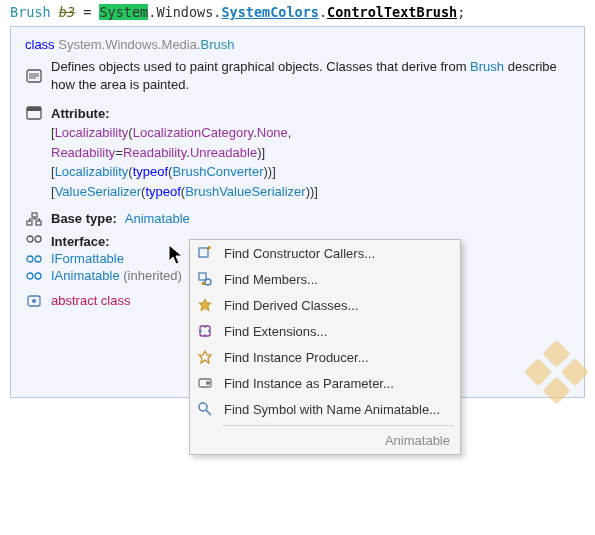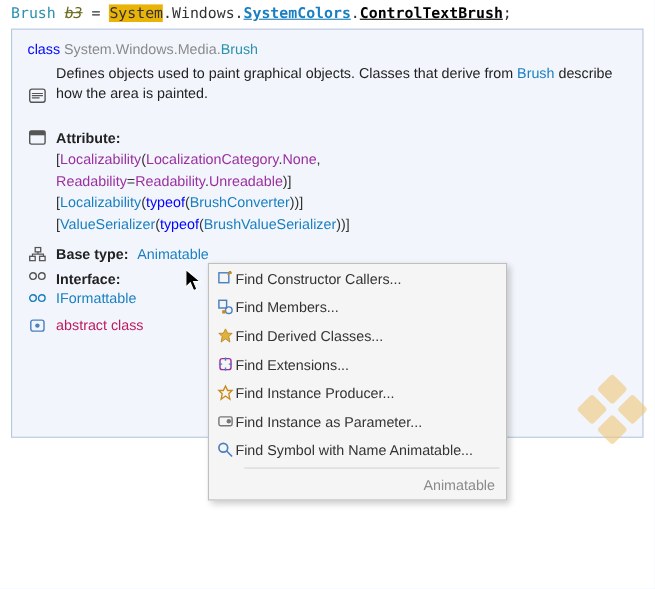--- a/index.html
+++ b/index.html
@@ -16,38 +16,38 @@
   }
   .code-line {
     padding: 4px 10px 2px 10px;
     font-family: Consolas, monospace;
     font-size: 13.5px;
     white-space: nowrap;
   }
   .c-type { color: #2b91af; }
   .c-var { color: #6b6b1f; font-style: italic; text-decoration: line-through; }
   .c-op { color: #333; }
-  .c-hl { background: #eab308; }
+  .c-hl { background: #22c55e; }
   .c-link { color: #1a7fc0; font-weight: 700; text-decoration: underline; }
   .c-link2 { color: #000; font-weight: 700; text-decoration: underline; text-align: center; }
 
   .tooltip {
     position: absolute;
     left: 10px; top: 26px;
     width: 575px;
     height: 372px;
     background: #f2f6fc;
     border: 1px solid #b7c7de;
     padding: 10px 14px 10px 14px;
   }
   .tt-header { margin-bottom: 6px; }
   .tt-kw { color: #0000ff; }
   .tt-ns { color: #8a8a8a; }
   .tt-cls { color: #2b91af; }
-  .tt-desc { display: flex; align-items: flex-end; gap: 8px; margin: 4px 0 24px 0; line-height: 1.4; color: #222; }
+  .tt-desc { display: flex; align-items: center; gap: 8px; margin: 4px 0 12px 0; line-height: 1.4; color: #222; }
   .tt-desc .txt span.link { color: #1a7fc0; }
   .icon-col { width: 18px; flex: 0 0 18px; display:flex; justify-content:center; }
   .section { display: flex; align-items: flex-start; gap: 8px; margin: 8px 0 2px 0; }
   .section-title { font-weight: 700; color: #222; }
   .attrs { margin-left: 26px; line-height: 1.5; }
   .attr-br { color: #333; }
   .attr-type { color: #9b2fa0; }
   .attr-kw { color: #0000ff; }
   .attr-type2 { color: #1a7fc0; }
   .base-line { display:flex; align-items:center; gap:8px; margin: 10px 0 4px 0; }
@@ -81,20 +81,21 @@
     background: #f5f5f5;
     border: 1px solid #bfbfbf;
     box-shadow: 3px 3px 6px rgba(0,0,0,0.2);
     z-index: 20;
     font-size: 13px;
   }
   .ctx-item {
     display: flex; align-items: center;
     height: 26px;
     padding: 0 10px 0 6px;
+    gap: 10px;
   }
   .ctx-item .ic { width: 18px; height: 18px; display:flex; align-items:center; justify-content:center; }
   .ctx-sep {
     height: 1px;
     margin: 3px 6px 3px 32px;
     background: #d5d5d5;
   }
   .ctx-caption {
     text-align: right;
     padding: 4px 10px 6px 0;
@@ -184,20 +185,31 @@
   <div class="if-list">
     <div class="if-row">
       <div class="icon-col">
         <svg width="16" height="10" viewBox="0 0 16 10">
             <circle cx="4" cy="5" r="3" fill="none" stroke="#1a7fc0" stroke-width="1.3"></circle>
             <circle cx="12" cy="5" r="3" fill="none" stroke="#1a7fc0" stroke-width="1.3"></circle>
           </svg>
       </div>
       <span class="if-link">IFormattable</span>
     </div>
+    <div class="if-row">
+      <div class="icon-col">
+        <svg width="16" height="10" viewBox="0 0 16 10">
+            <circle cx="4" cy="5" r="3" fill="none" stroke="#1a7fc0" stroke-width="1.3"></circle>
+            <circle cx="12" cy="5" r="3" fill="none" stroke="#1a7fc0" stroke-width="1.3"></circle>
+          </svg>
+      </div>
+      <span>
+        <span class="if-link">IAnimatable</span><span class="inh"> (inherited)</span>
+      </span>
+    </div>
   </div>
 
   <div class="abs-row">
     <div class="icon-col">
       <svg width="16" height="14" viewBox="0 0 16 14">
           <rect x="2" y="2" width="12" height="10" rx="2" fill="none" stroke="#4a7fc0" stroke-width="1.3"></rect>
           <circle cx="8" cy="7" r="2" fill="#4a7fc0"></circle>
         </svg>
     </div>
     <span class="abs-link">abstract class</span>

